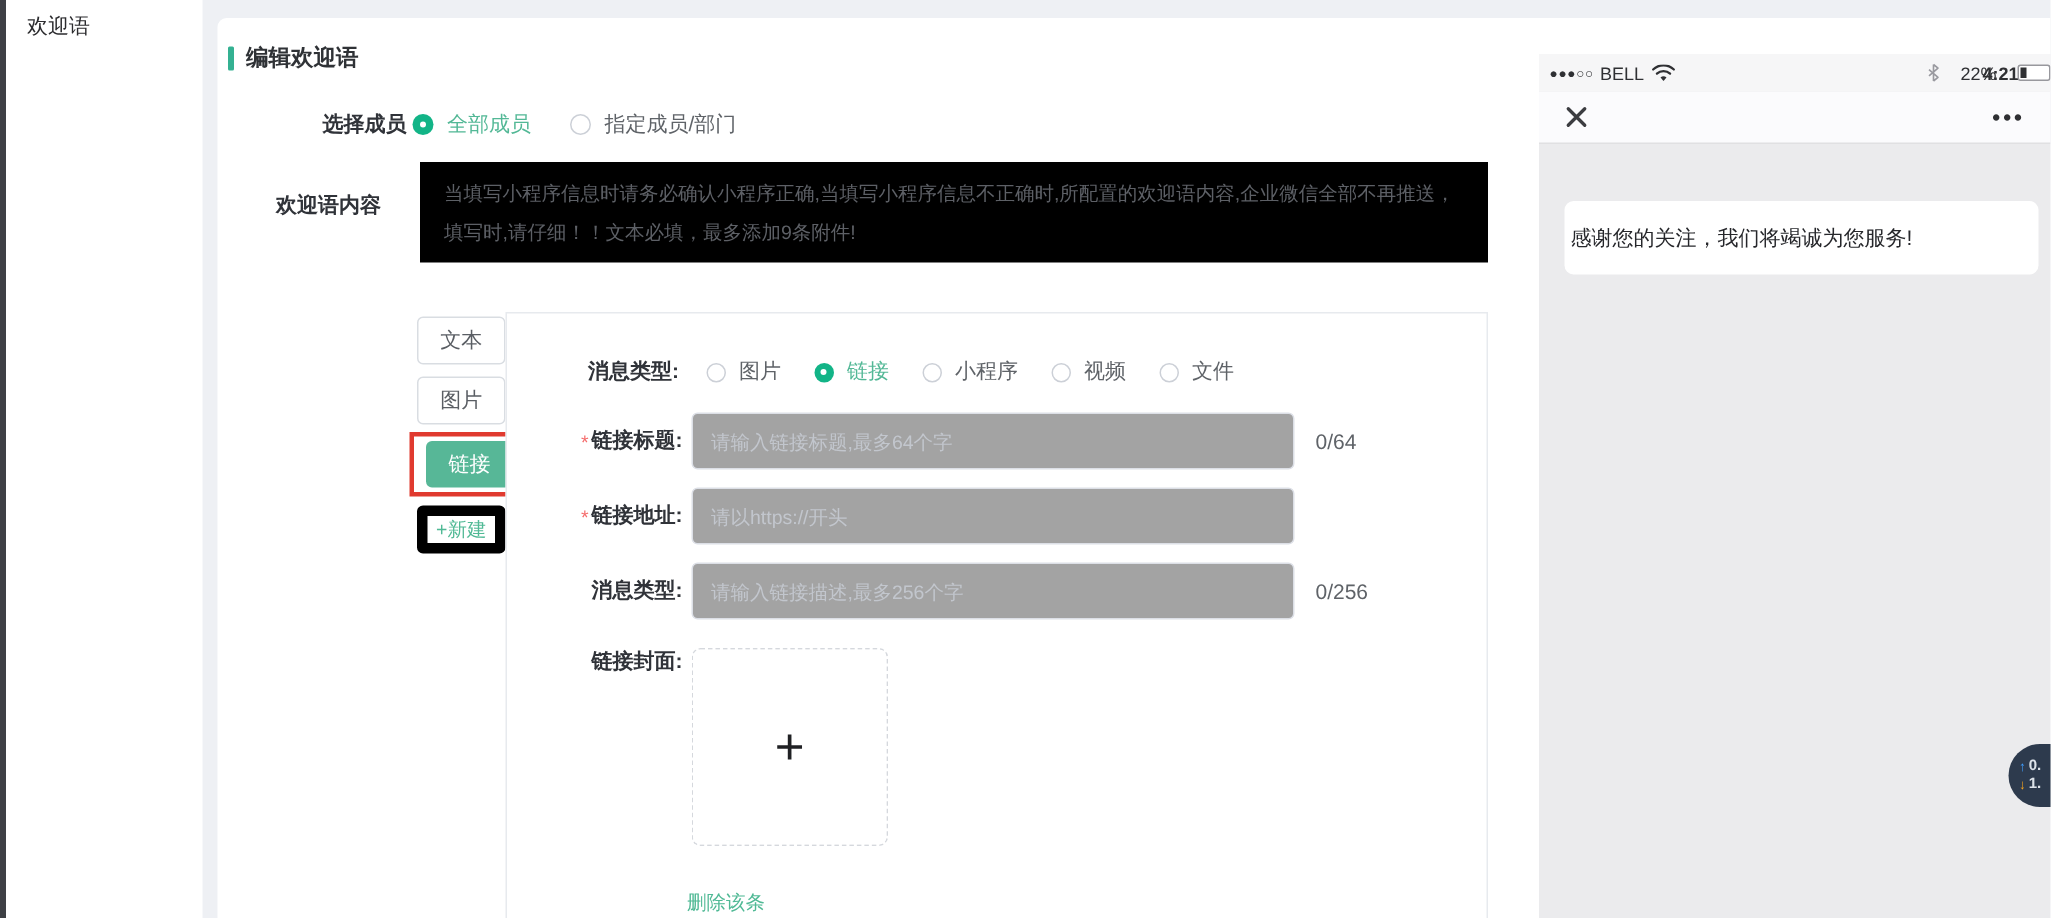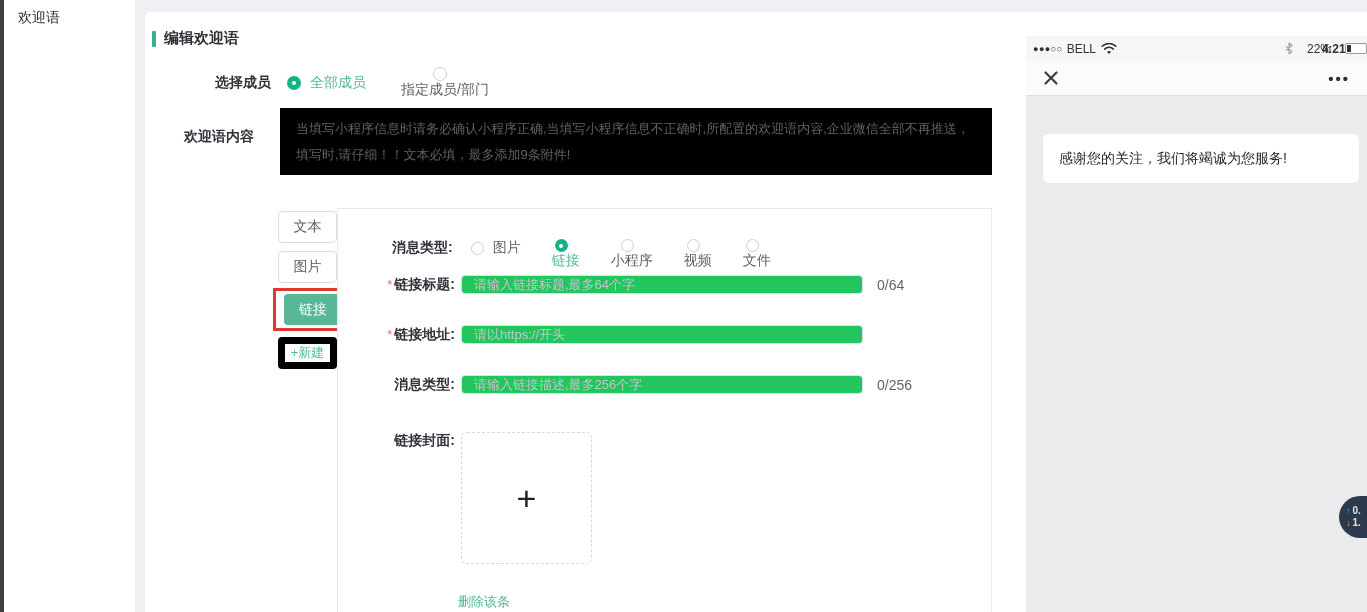--- a/index.html
+++ b/index.html
@@ -10,22 +10,22 @@
   .sidebar { position:absolute; left:4px; top:0; width:131px; height:612px; background:#ffffff; }
   .sidebar-item { padding:9px 0 0 14px; font-size:14px; color:#2b2b2e; cursor:pointer; }
 
   .card { position:absolute; left:145px; top:12px; right:0; bottom:0; background:#ffffff; border-top-left-radius:6px; }
 
   .panel-title { position:absolute; left:7px; top:17px; display:flex; align-items:center; font-size:15px; font-weight:bold; color:#2f3236; }
   .accent-bar { width:4px; height:16px; background:#34b192; margin-right:8px; border-radius:1px; }
 
   .member-row { position:absolute; left:70px; top:62px; display:flex; align-items:center; font-size:14px; height:18px; }
   .form-strong { font-weight:bold; color:#303339; }
-  .radio { display:flex; align-items:center; margin-left:16px; cursor:pointer; }
-  .radio + .radio { margin-left:26px;flex-direction:column; }
+  .radio { display:flex; align-items:center; margin-left:4px; cursor:pointer; }
+  .radio + .radio { margin-left:26px; }
   .radio-dot { width:14px; height:14px; border-radius:50%; border:1px solid #ccd0d7; background:#fff; flex:none; }
   .radio-dot.checked { border:none; background:#12b487; position:relative; }
   .radio-dot.checked::after { content:""; position:absolute; left:5px; top:5px; width:4px; height:4px; border-radius:50%; background:#fff; }
   .radio-dot.sm { width:13px; height:13px; }
   .radio-dot.sm.checked::after { left:4.5px; top:4.5px; }
   .radio-label { margin-left:9px; color:#5f6368; }
   .radio-label.on { color:#53b896; }
 
   .notice-label { position:absolute; left:39px; top:116px; font-size:14px; font-weight:bold; color:#303339; }
   .notice-box { position:absolute; left:135px; top:96px; width:712px; height:67px; background:#000000; color:#5d6066; font-size:13px; line-height:26px; padding:8px 16px; }
@@ -40,21 +40,21 @@
   .form-box { position:absolute; left:192px; top:196px; width:655px; height:440px; border:1px solid #e7eaee; background:#fff; }
 
   .msg-row { position:absolute; left:247px; top:227px; display:flex; align-items:flex-start; font-size:14px; height:18px; }
   .msg-row .radio { margin-left:18px; }
   .msg-row .radio + .radio { margin-left:22px; }
 
   .field-row { position:absolute; left:234px; display:flex; align-items:center; font-size:14px; }
   .row-title { top:263px; } .row-url { top:313px; } .row-desc { top:363px; }
   .lbl-wrap { width:76px; display:flex; justify-content:flex-end; align-items:center; }
   .star { color:#f56c6c; font-size:13px; margin-right:2px; }
-  .text-input { width:402px; height:19px; border:1px solid #dcdfe6; border-radius:4px; margin-left:6px; padding:0 12px; font-size:13px; color:#333; outline:none; background:#22c55e; }
+  .text-input { width:402px; height:38px; border:1px solid #dcdfe6; border-radius:4px; margin-left:6px; padding:0 12px; font-size:13px; color:#333; outline:none; background:#a3a3a3; }
   .text-input::placeholder { color:#c2c6cd; }
   .counter { margin-left:14px; font-size:14px; color:#5f6368; }
 
   .cover-row { position:absolute; left:234px; top:420px; display:flex; align-items:flex-start; font-size:14px; }
   .upload-box { margin-left:6px; width:131px; height:132px; border:1px dashed #d5d8dd; border-radius:6px; background:#fff; display:flex; align-items:center; justify-content:center; cursor:pointer; }
   .plus { font-size:34px; font-weight:300; color:#202124; line-height:1; }
 
   .delete-link { position:absolute; left:313px; top:581px; font-size:13px; color:#50b995; cursor:pointer; }
 
   .phone { position:absolute; left:1026px; top:36px; width:341px; bottom:0; background:#ebebed; }
@@ -64,21 +64,21 @@
   .time { position:absolute; left:0; right:0; text-align:right; font-size:12px; font-weight:bold; }
   .sb-right { margin-left:auto; display:flex; align-items:center; gap:14px; position:relative; z-index:1; }
   .pct { font-size:12px; }
   .battery { width:22px; height:11px; border:1px solid #98989d; border-radius:2px; position:relative; background:#fff; margin-right:-7px; }
   .battery-fill { position:absolute; left:1px; top:1px; bottom:1px; width:4px; background:#2f3033; }
 
   .nav-bar { height:35px; background:#fbfbfd; border-bottom:1px solid #e0e0e2; display:flex; align-items:center; padding:0 17px; }
   .close-x { cursor:pointer; display:flex; }
   .more { margin-left:auto; font-size:15px; letter-spacing:2px; color:#2f3033; font-weight:bold; cursor:pointer; }
 
-  .bubble { margin:38px 0 0 17px; width:316px; height:49px; background:#fff; border-radius:6px; display:flex; align-items:center; padding-left:16px; font-size:14px; color:#26272b; }
+  .bubble { margin:38px 0 0 17px; width:316px; height:49px; background:#fff; border-radius:6px; display:flex; align-items:center; padding-left:4px; font-size:14px; color:#26272b; }
 
   .net-widget { position:absolute; left:1339px; top:496px; width:48px; height:42px; border-radius:21px; background:#2d3a4d; display:flex; flex-direction:column; justify-content:center; padding-left:7px; font-size:10px; font-weight:bold; line-height:12px; z-index:5; }
   .net-row { display:flex; align-items:center; gap:2px; color:#dde3ea; }
   .arrow-up { color:#3f9eff; font-size:9px; }
   .arrow-down { color:#f5a31d; font-size:9px; }
 </style>
 </head>
 <body>
 
 <div class="left-strip"></div>

